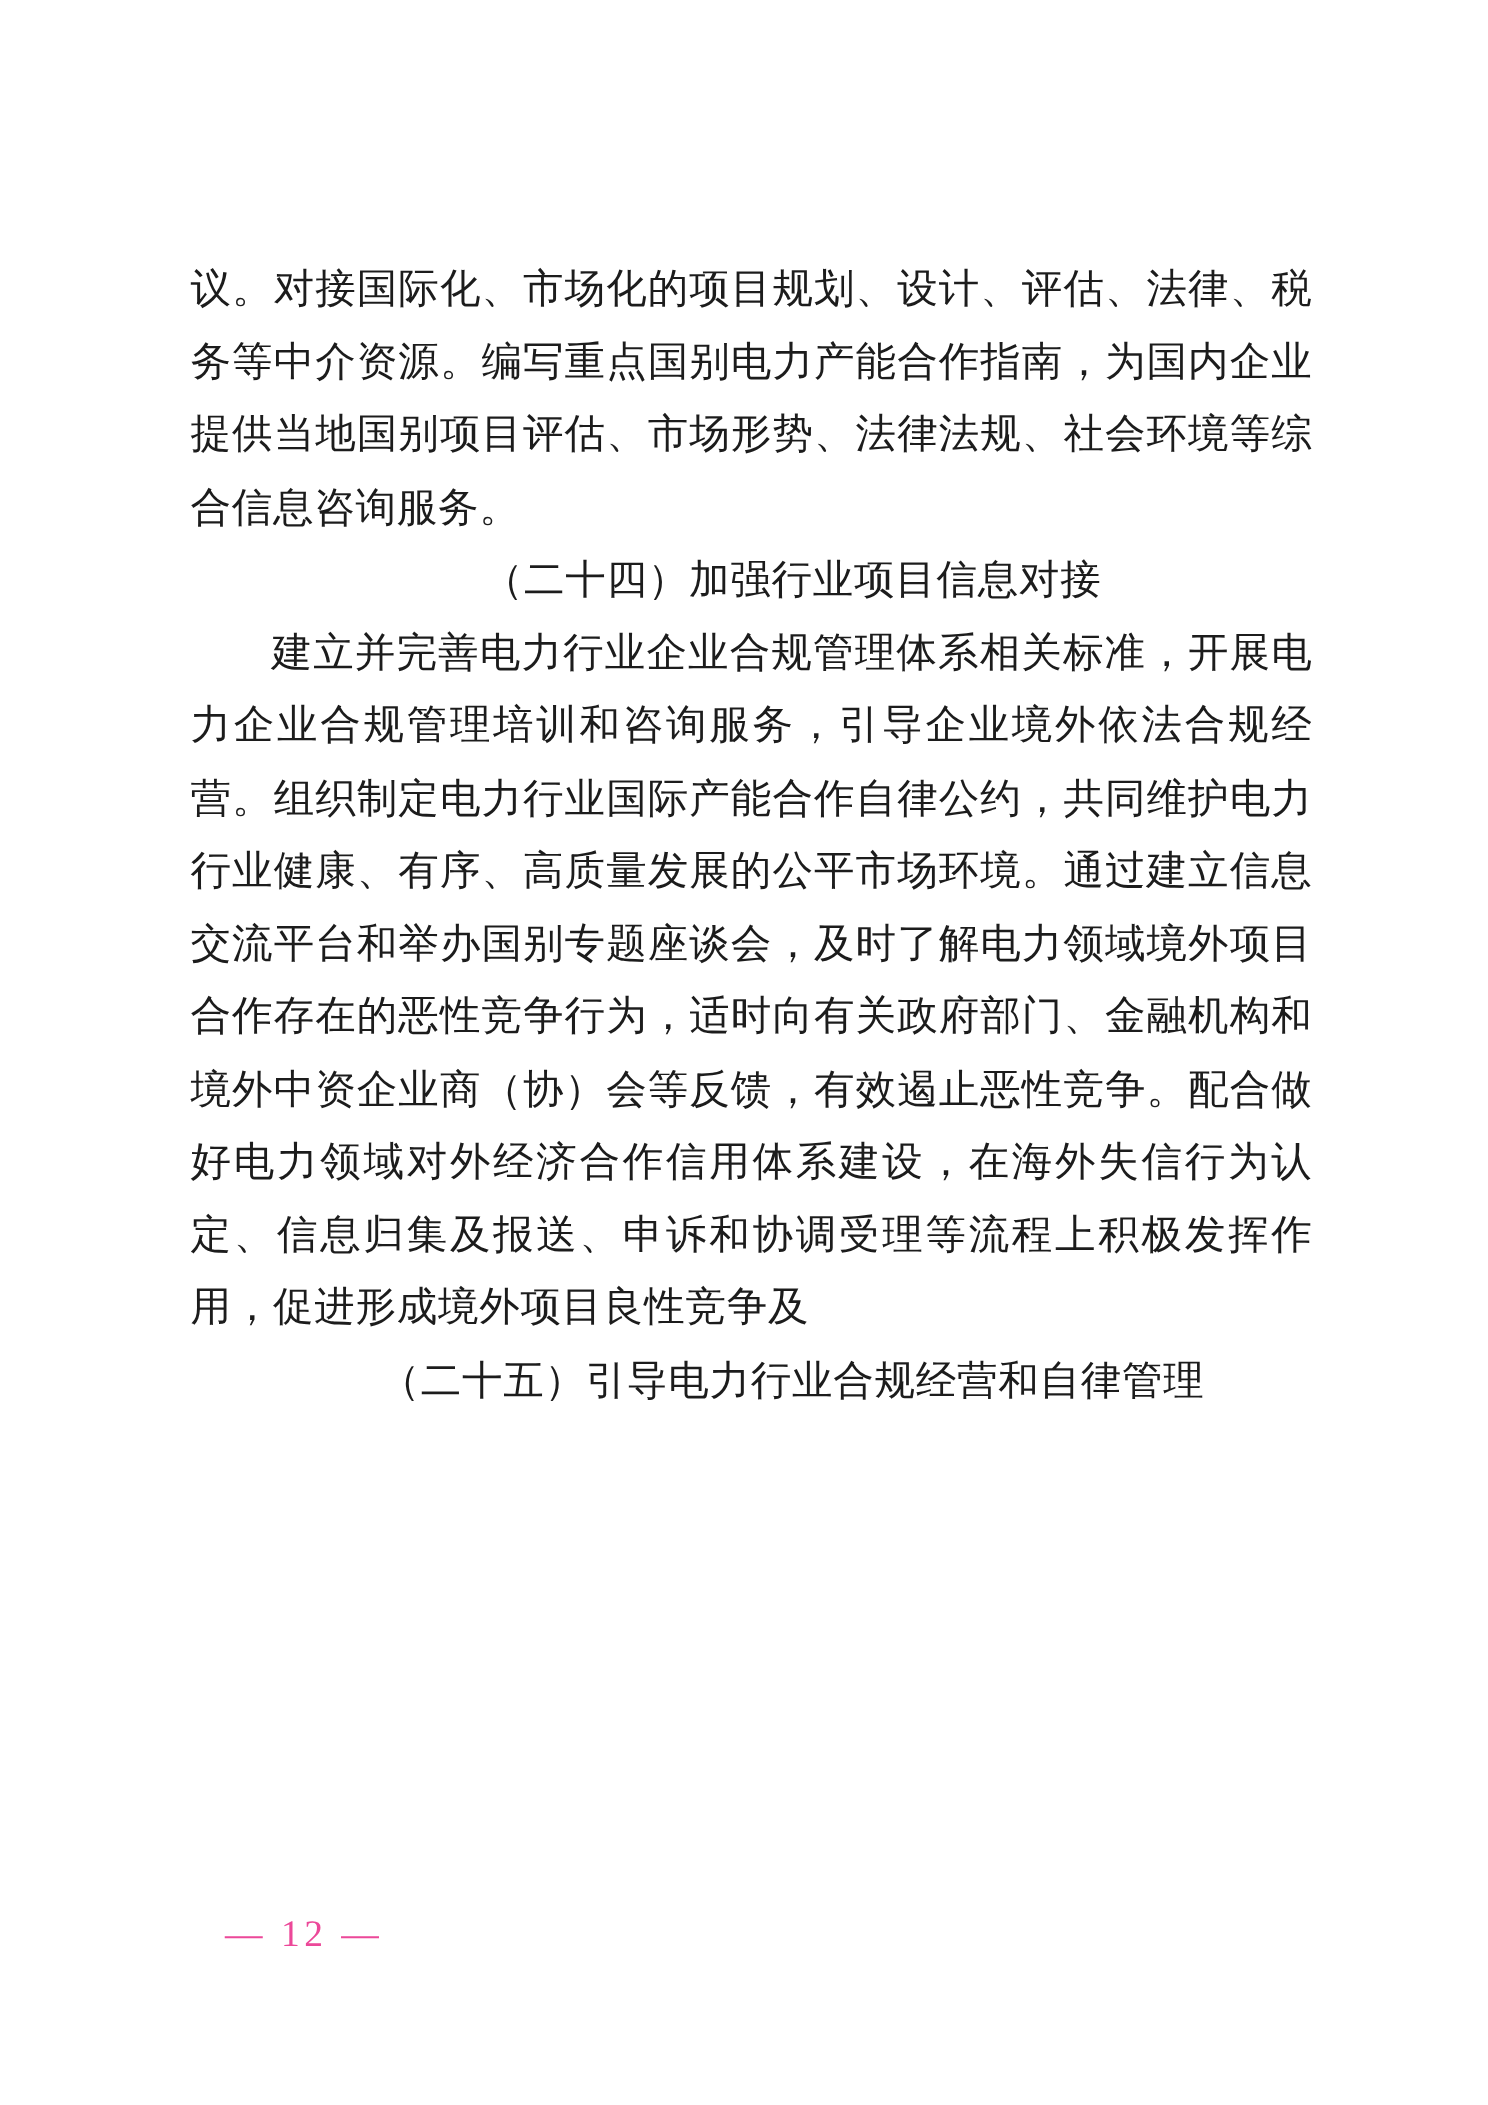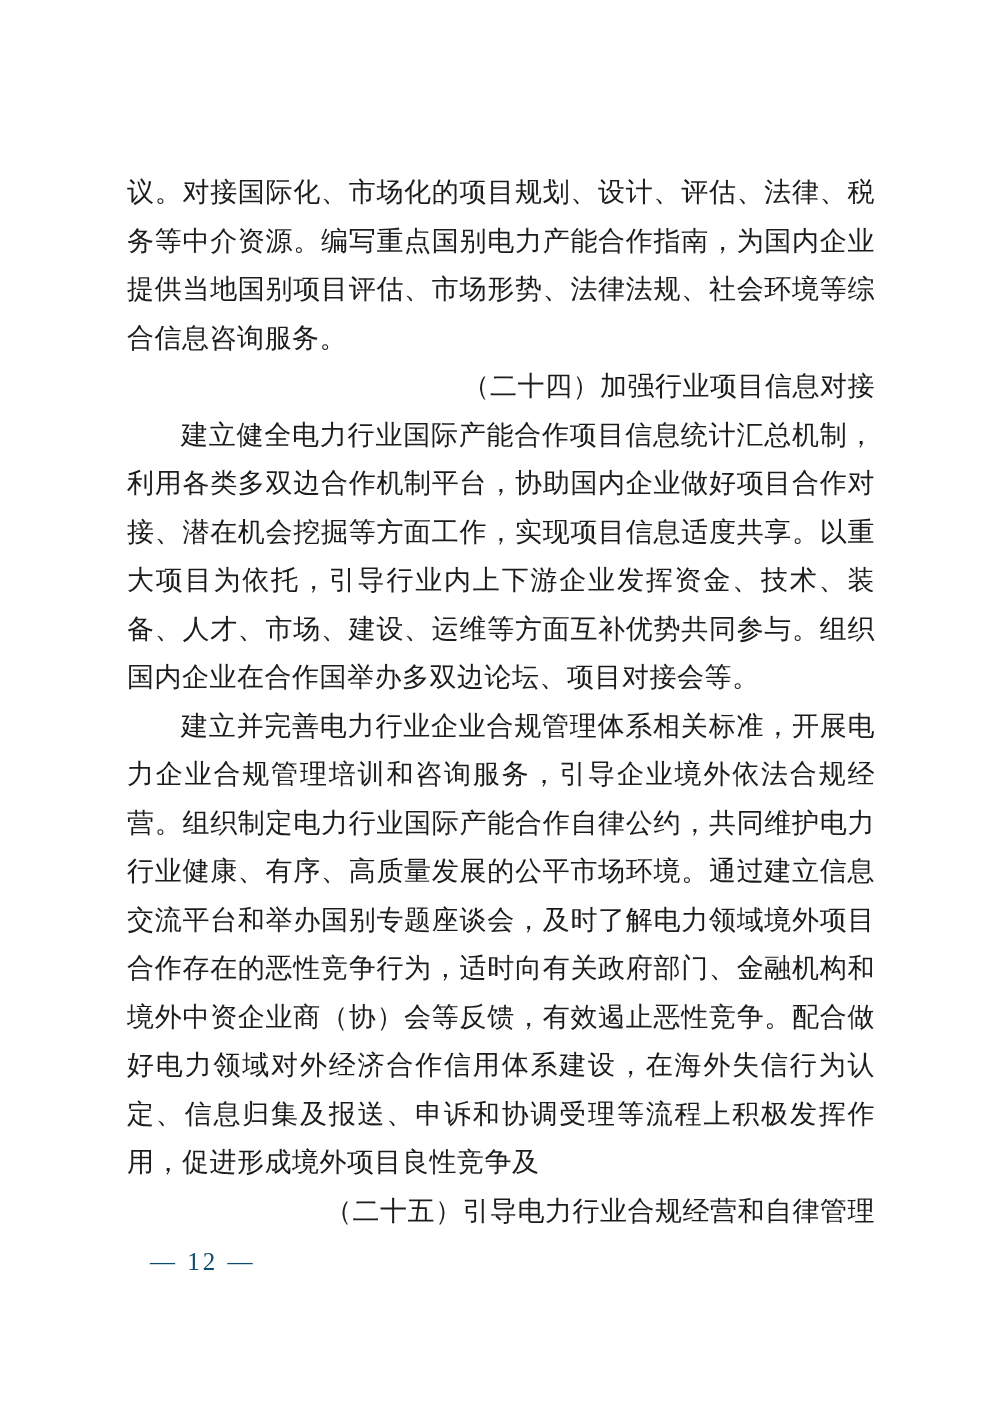--- a/index.html
+++ b/index.html
@@ -31,41 +31,40 @@
     text-indent: 2em;
     letter-spacing: 0.5px;
     word-break: break-all;
   }
   .para.no-indent {
     text-indent: 0;
   }
   .para.heading {
     
     font-weight: 500;
-    text-align: right;
+    text-align: center;
   }
   .footer {
     position: absolute;
     left: 150px;
-    top: 1248px;
-    color: #0c4a6e;
+    top: 1276px;
+    color: #ec4899;
   }
   .page-number {
     font-size: 25px;
     letter-spacing: 3px;
     font-family: "Liberation Serif", "DejaVu Serif", serif;
   }
 </style>
 </head>
 <body>
 
 <div class="page">
   <div class="content">
     <p class="para no-indent">议。对接国际化、市场化的项目规划、设计、评估、法律、税务等中介资源。编写重点国别电力产能合作指南，为国内企业提供当地国别项目评估、市场形势、法律法规、社会环境等综合信息咨询服务。</p>
     <p class="para heading">（二十四）加强行业项目信息对接</p>
-    <p class="para">建立健全电力行业国际产能合作项目信息统计汇总机制，利用各类多双边合作机制平台，协助国内企业做好项目合作对接、潜在机会挖掘等方面工作，实现项目信息适度共享。以重大项目为依托，引导行业内上下游企业发挥资金、技术、装备、人才、市场、建设、运维等方面互补优势共同参与。组织国内企业在合作国举办多双边论坛、项目对接会等。</p>
     <p class="para">建立并完善电力行业企业合规管理体系相关标准，开展电力企业合规管理培训和咨询服务，引导企业境外依法合规经营。组织制定电力行业国际产能合作自律公约，共同维护电力行业健康、有序、高质量发展的公平市场环境。通过建立信息交流平台和举办国别专题座谈会，及时了解电力领域境外项目合作存在的恶性竞争行为，适时向有关政府部门、金融机构和境外中资企业商（协）会等反馈，有效遏止恶性竞争。配合做好电力领域对外经济合作信用体系建设，在海外失信行为认定、信息归集及报送、申诉和协调受理等流程上积极发挥作用，促进形成境外项目良性竞争及</p>
     <p class="para heading">（二十五）引导电力行业合规经营和自律管理</p>
   </div>
   <div class="footer">
     <span class="page-number">— 12 —</span>
   </div>
 </div>
 
 </body></html>

